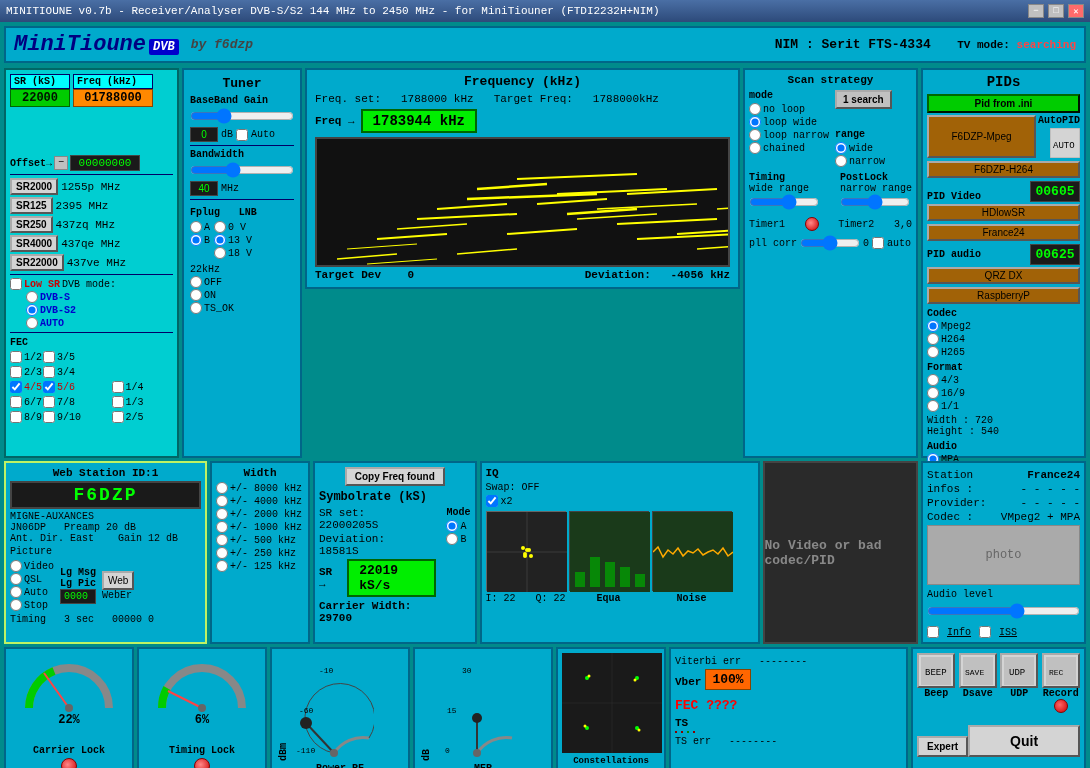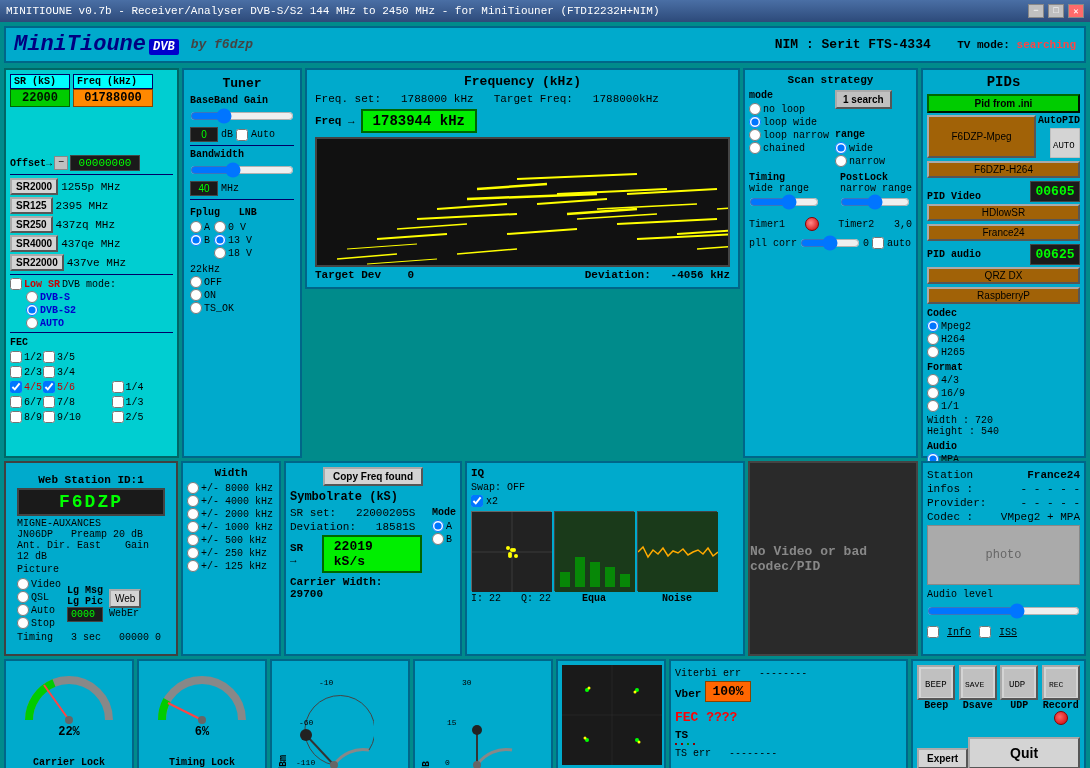--- a/index.html
+++ b/index.html
@@ -256,23 +256,23 @@
     }
     
     .middle-row {
       display: flex;
       gap: 3px;
       height: 200px;
     }
     
     .web-station {
       background: #00aacc;
-      border: 2px solid #404040;
-      padding: 11px;
-      width: 174px;
+      border: 2px solid #bef264;
+      padding: 4px;
+      width: 203px;
       flex-shrink: 0;
     }
     .ws-title { text-align: center; font-weight: bold; font-size: 11px; margin-bottom: 2px; }
     .callsign-display {
       background: #1a1a1a;
       color: #00ff00;
       border: 2px solid #444;
       padding: 2px;
       font-size: 18px;
       font-weight: bold;

